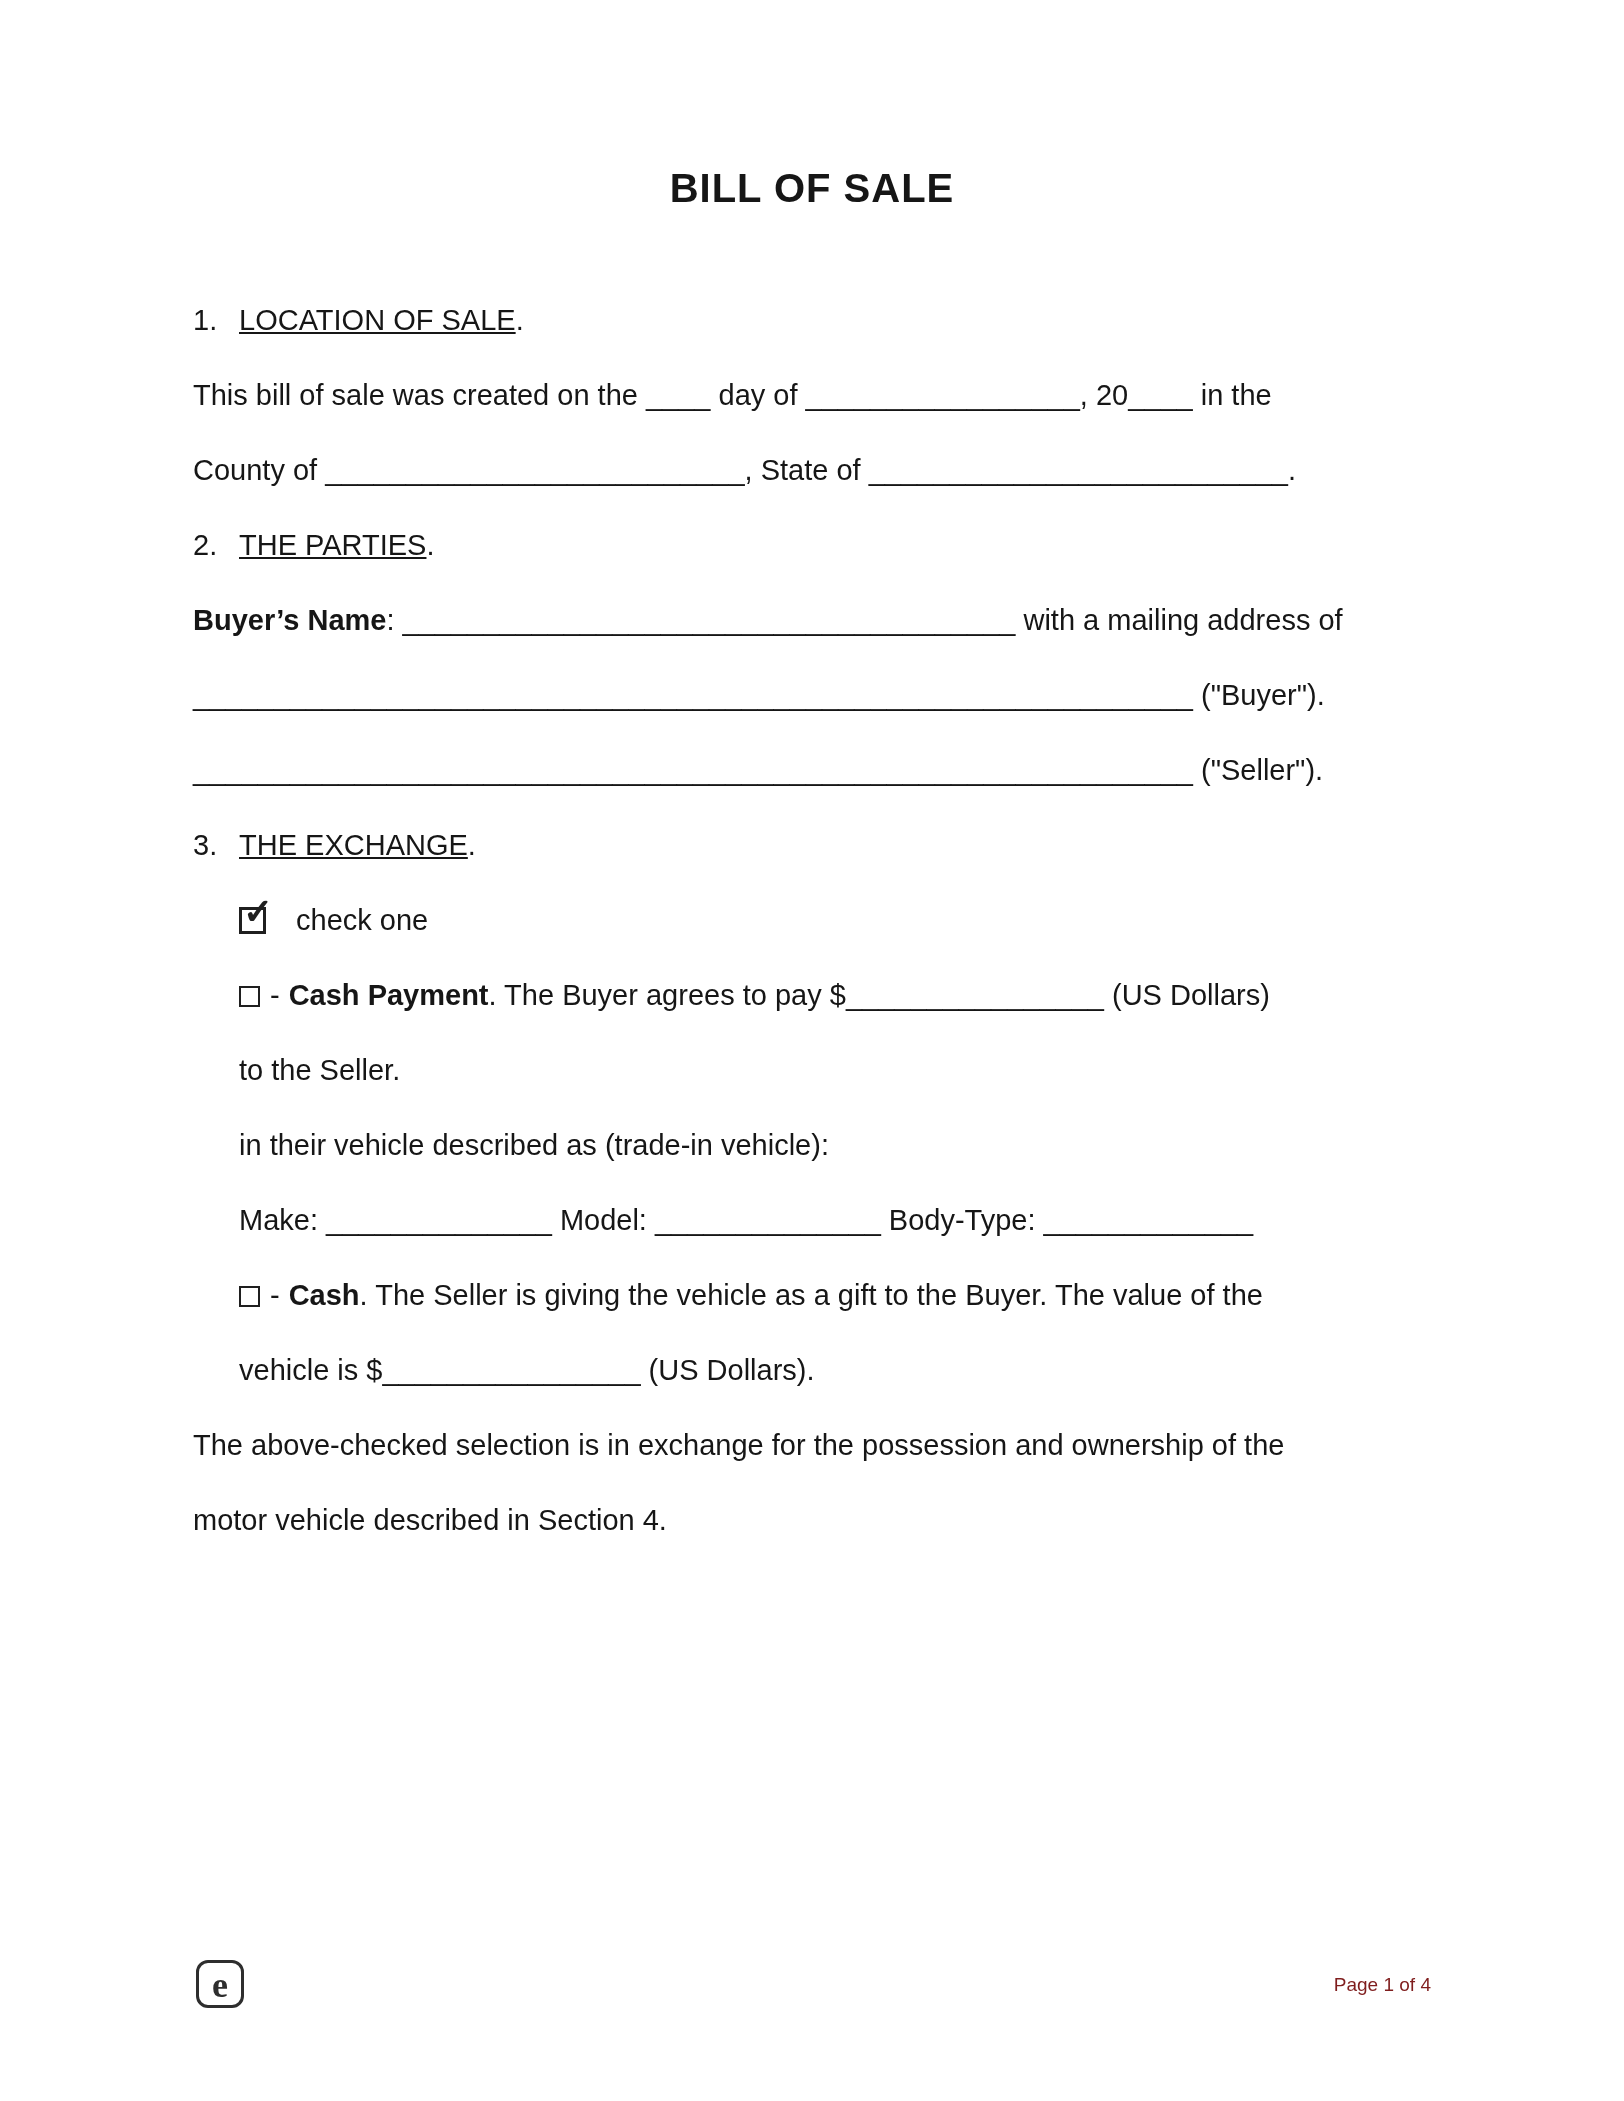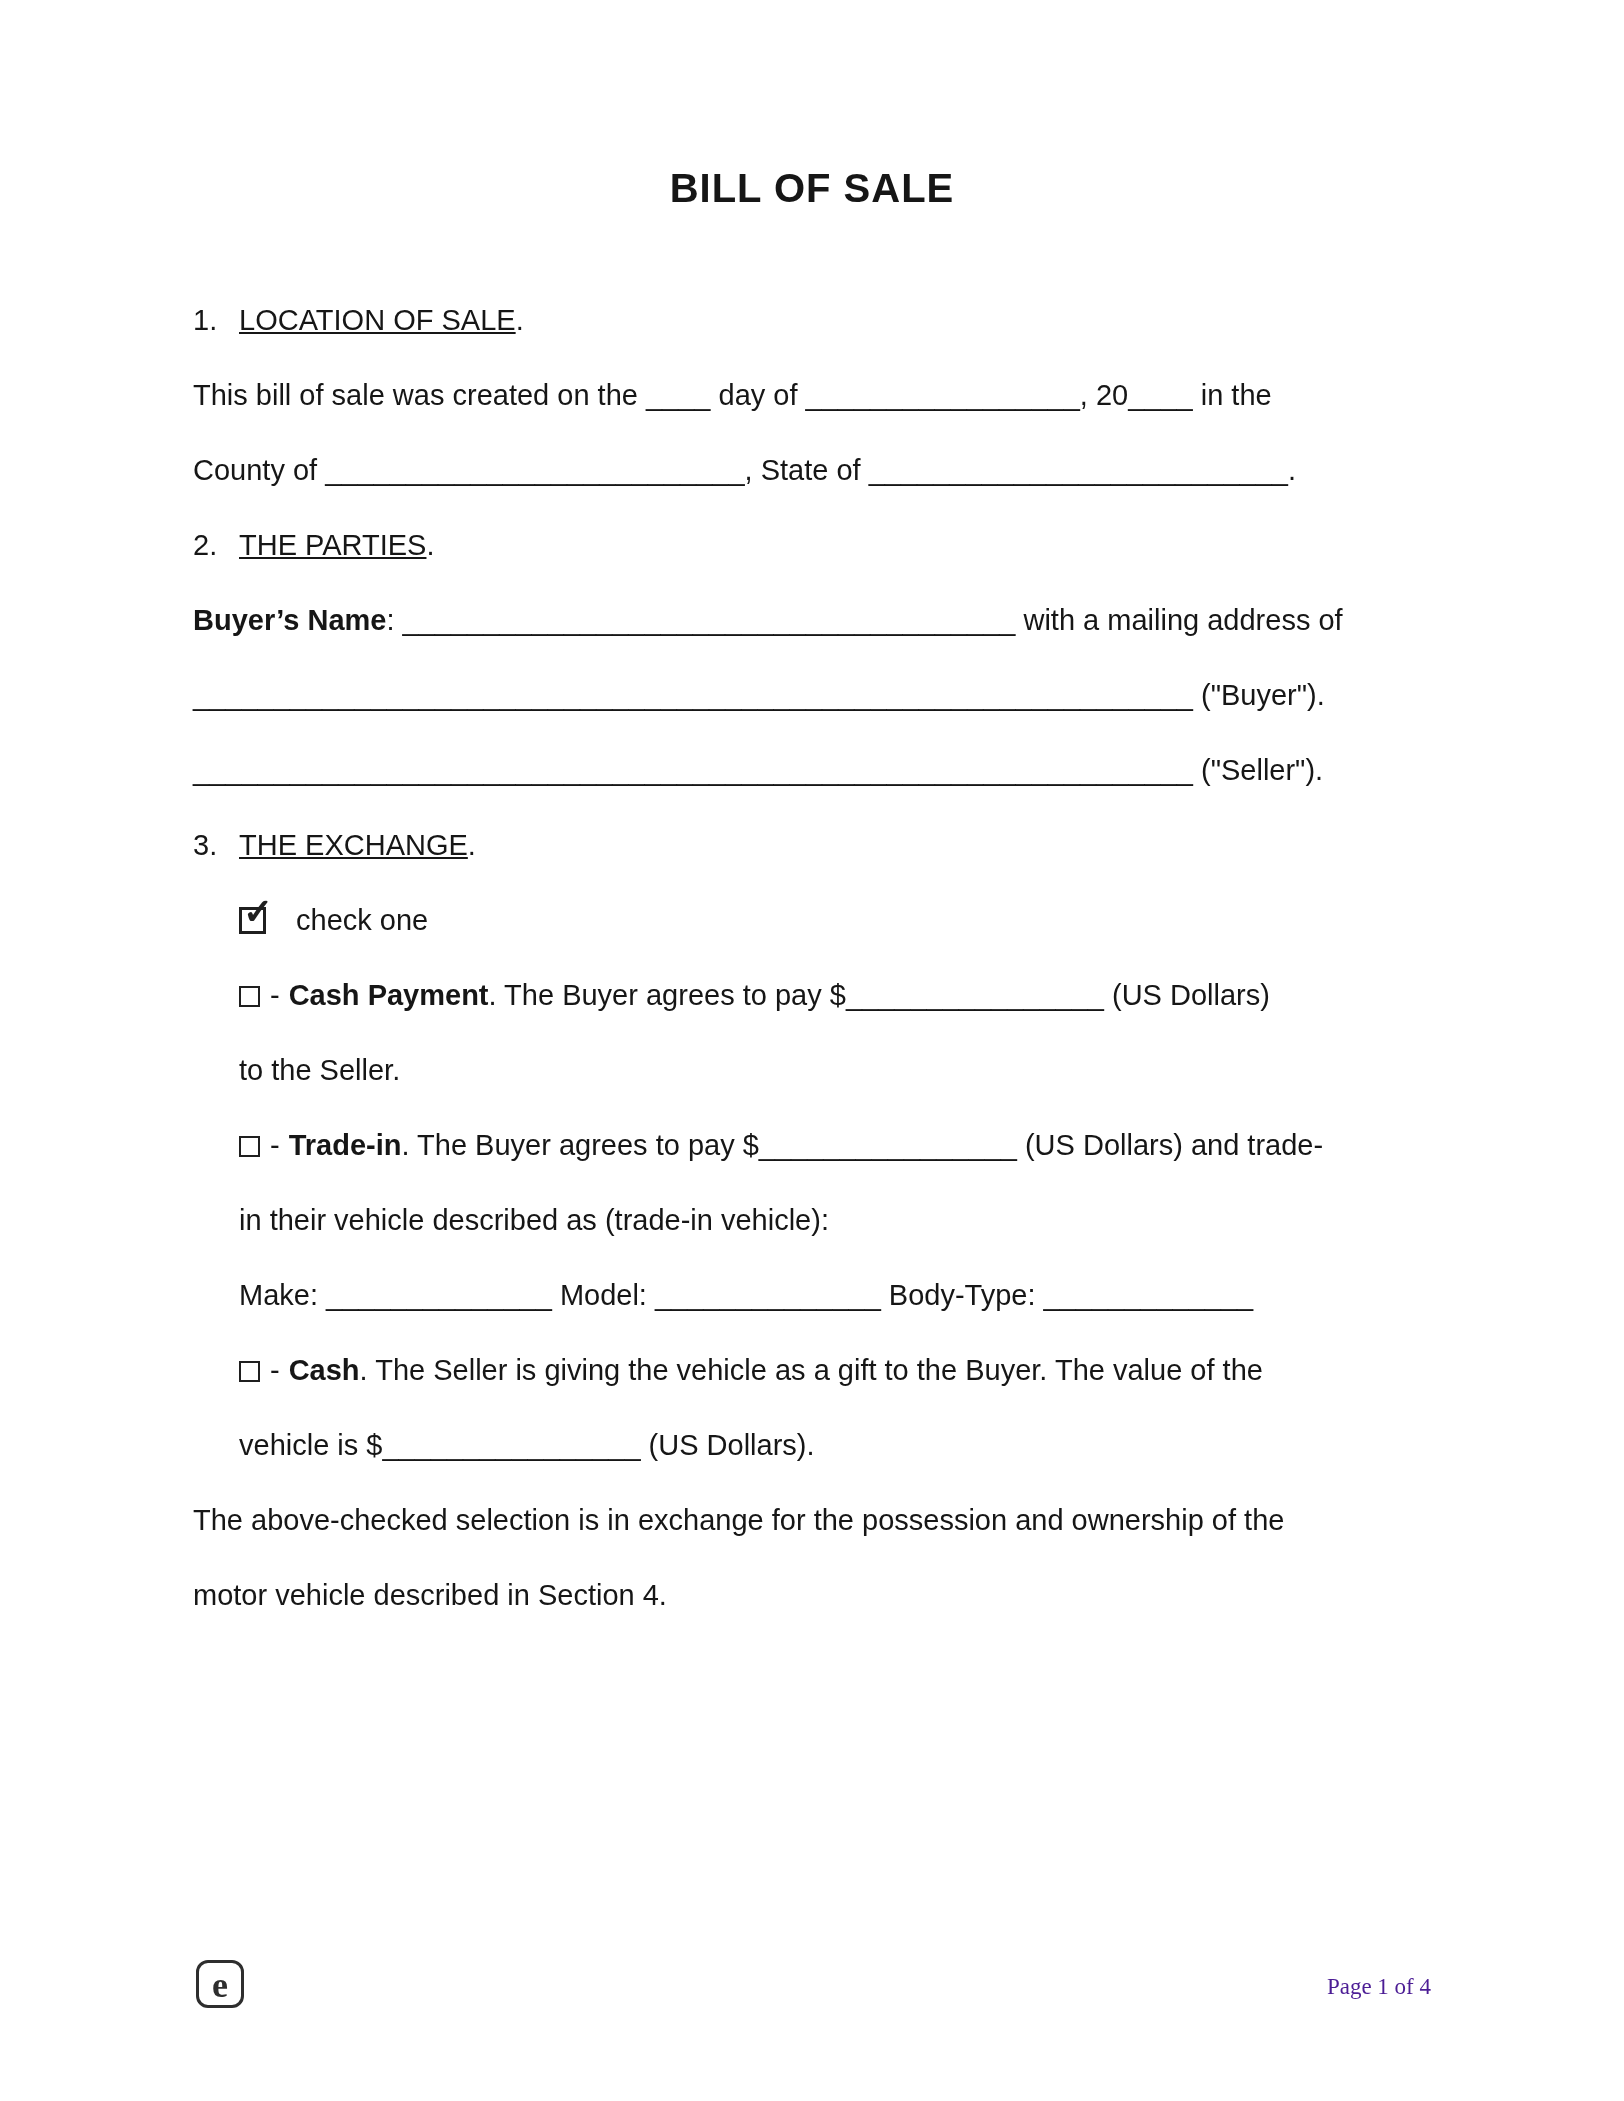--- a/index.html
+++ b/index.html
@@ -80,23 +80,22 @@
     font-family: "Liberation Serif", serif;
     font-weight: 700;
     font-size: 36px;
     line-height: 44px;
     color: #2e2e2e;
   }
   .footer-page {
     position: absolute;
     right: 193px;
     top: 1974px;
-    font-size: 23px;
-    color: #4c1d95;
-    font-family: Liberation Serif, serif;
+    font-size: 19px;
+    color: #7f1d1d;
   }
 </style>
 </head>
 <body>
 
 <div class="page">
 
   <h1 class="title">BILL OF SALE</h1>
 
   <div class="content">
@@ -118,23 +117,20 @@
 
     <div class="line indent">
       <span class="checkbox big"><span class="checkmark">✓</span></span><span class="check-one-label">check one</span>
     </div>
 
     <div class="line indent">
       <span class="checkbox"></span><span class="dash">-</span><span class="bold">Cash Payment</span><span>. The Buyer agrees to pay $________________ (US Dollars)</span>
     </div>
     <div class="line indent">to the Seller.</div>
 
-    <div class="line indent">
-      <span class="checkbox"></span><span class="dash">-</span><span class="bold">Trade-in</span><span>. The Buyer agrees to pay $________________ (US Dollars) and trade-</span>
-    </div>
     <div class="line indent">in their vehicle described as (trade-in vehicle):</div>
     <div class="line indent">Make: ______________ Model: ______________ Body-Type: _____________</div>
 
     <div class="line indent">
       <span class="checkbox"></span><span class="dash">-</span><span class="bold">Cash</span><span>. The Seller is giving the vehicle as a gift to the Buyer. The value of the</span>
     </div>
     <div class="line indent">vehicle is $________________ (US Dollars).</div>
 
     <div class="line">The above-checked selection is in exchange for the possession and ownership of the</div>
     <div class="line">motor vehicle described in Section 4.</div>

